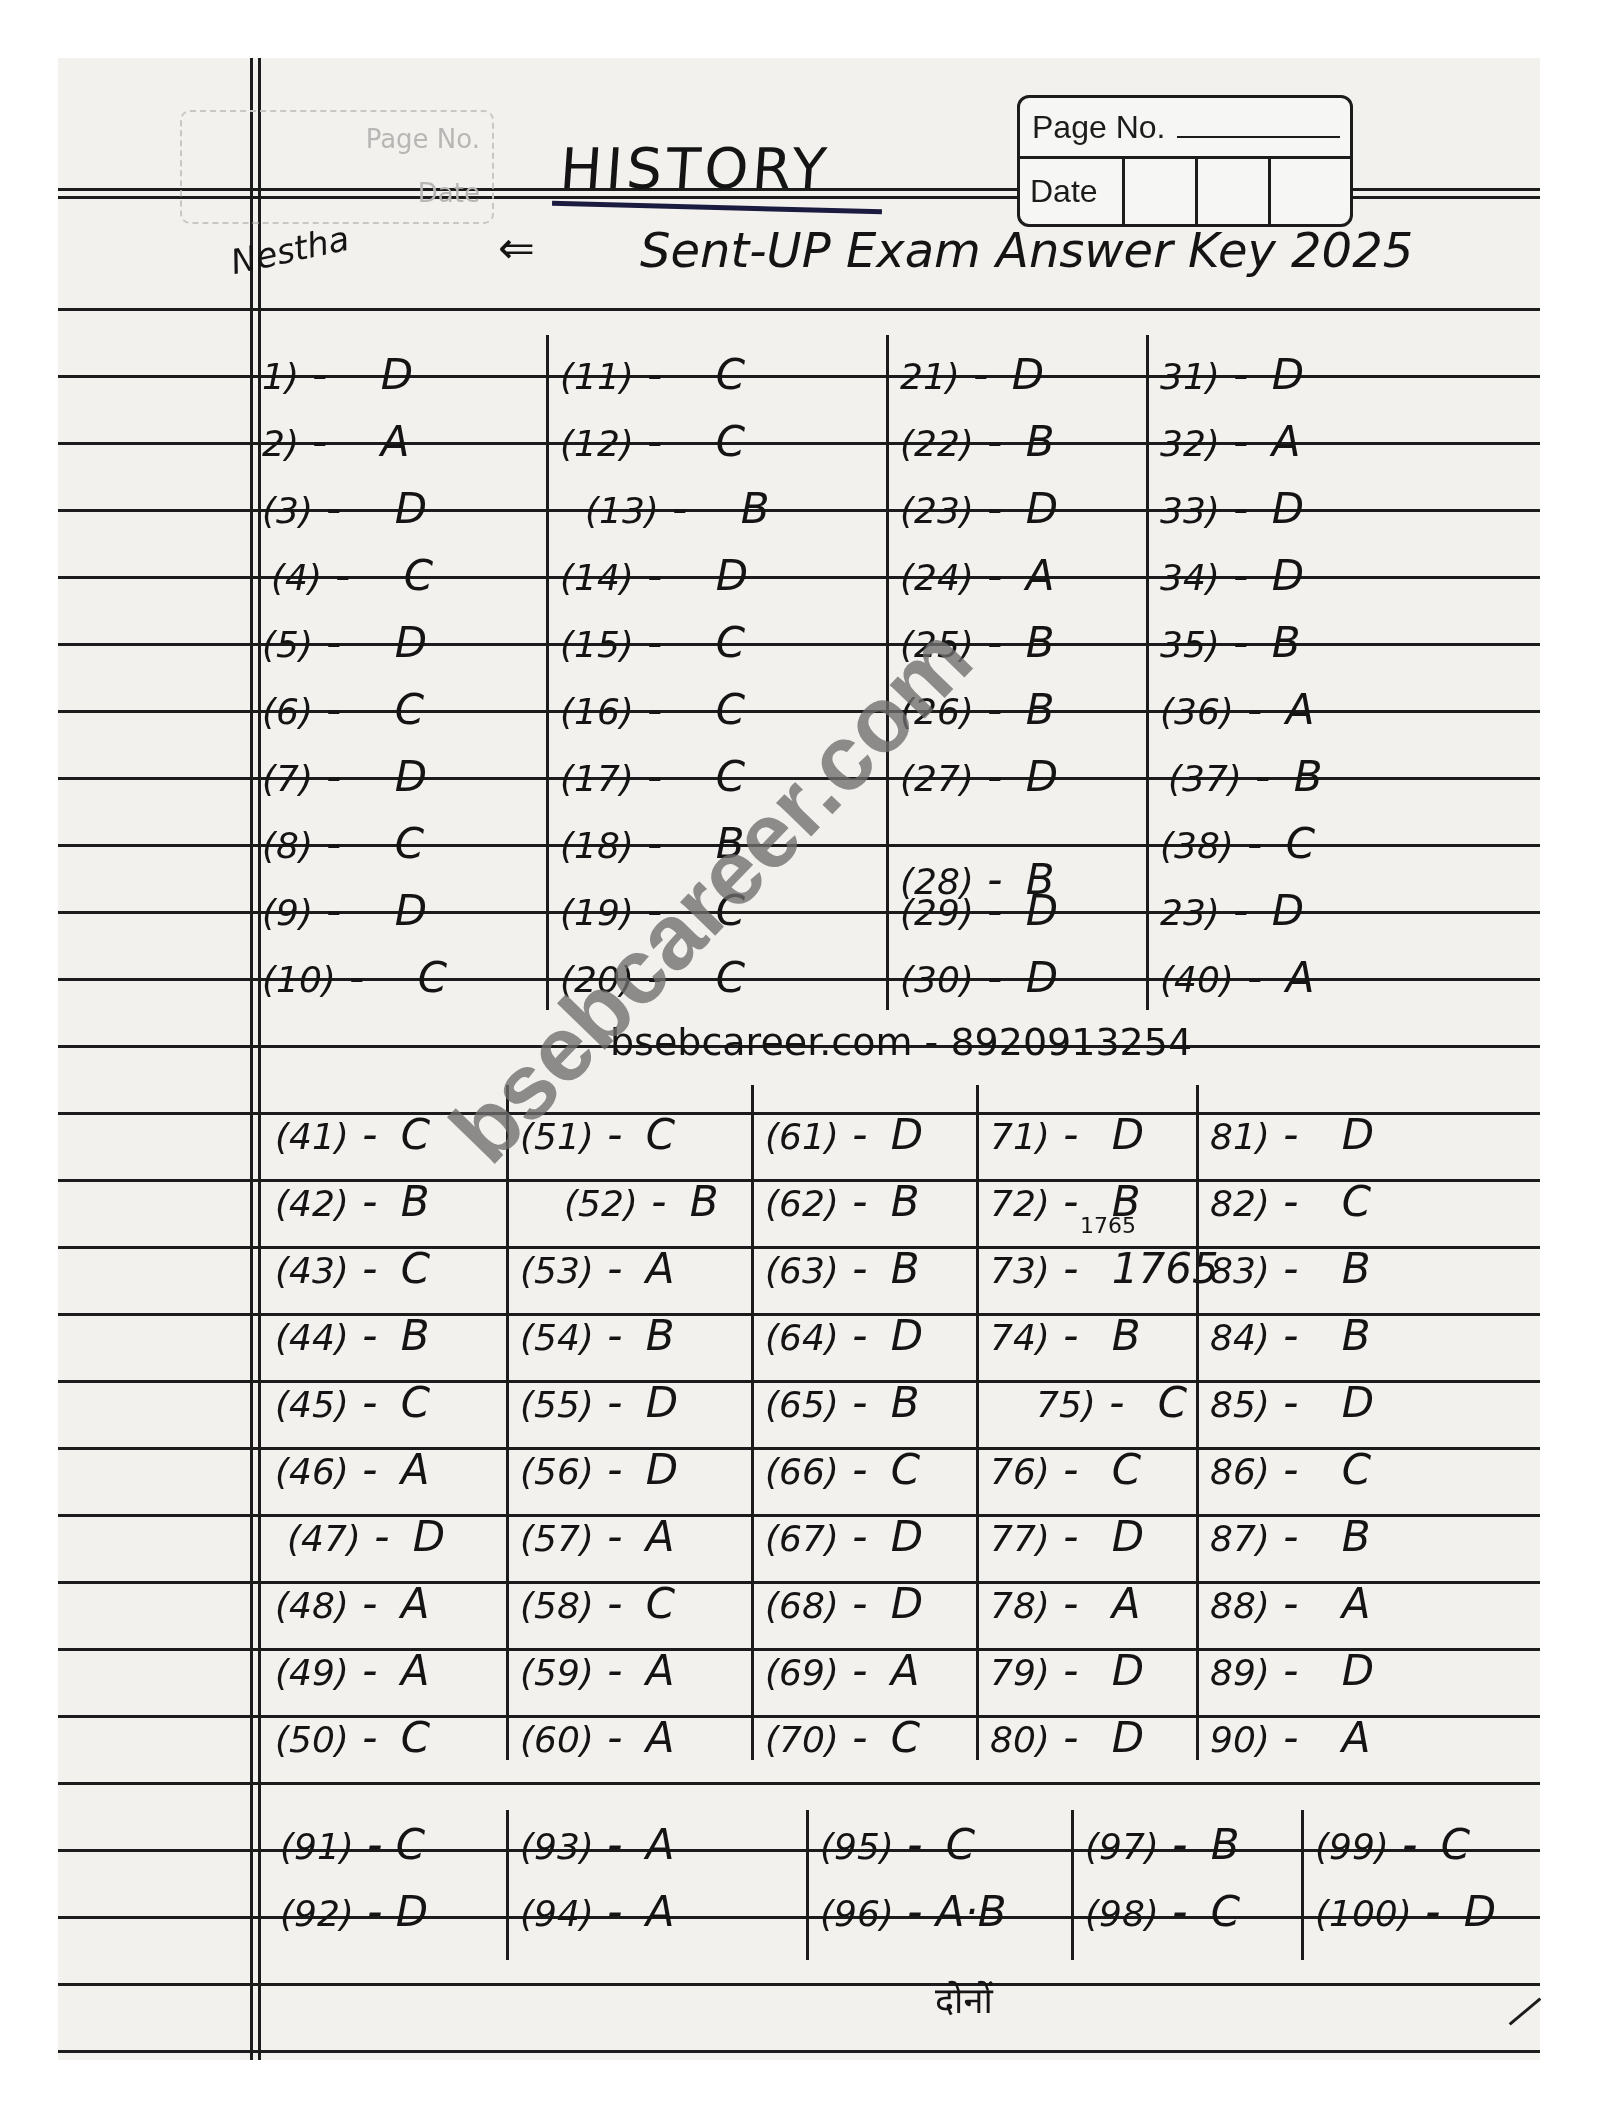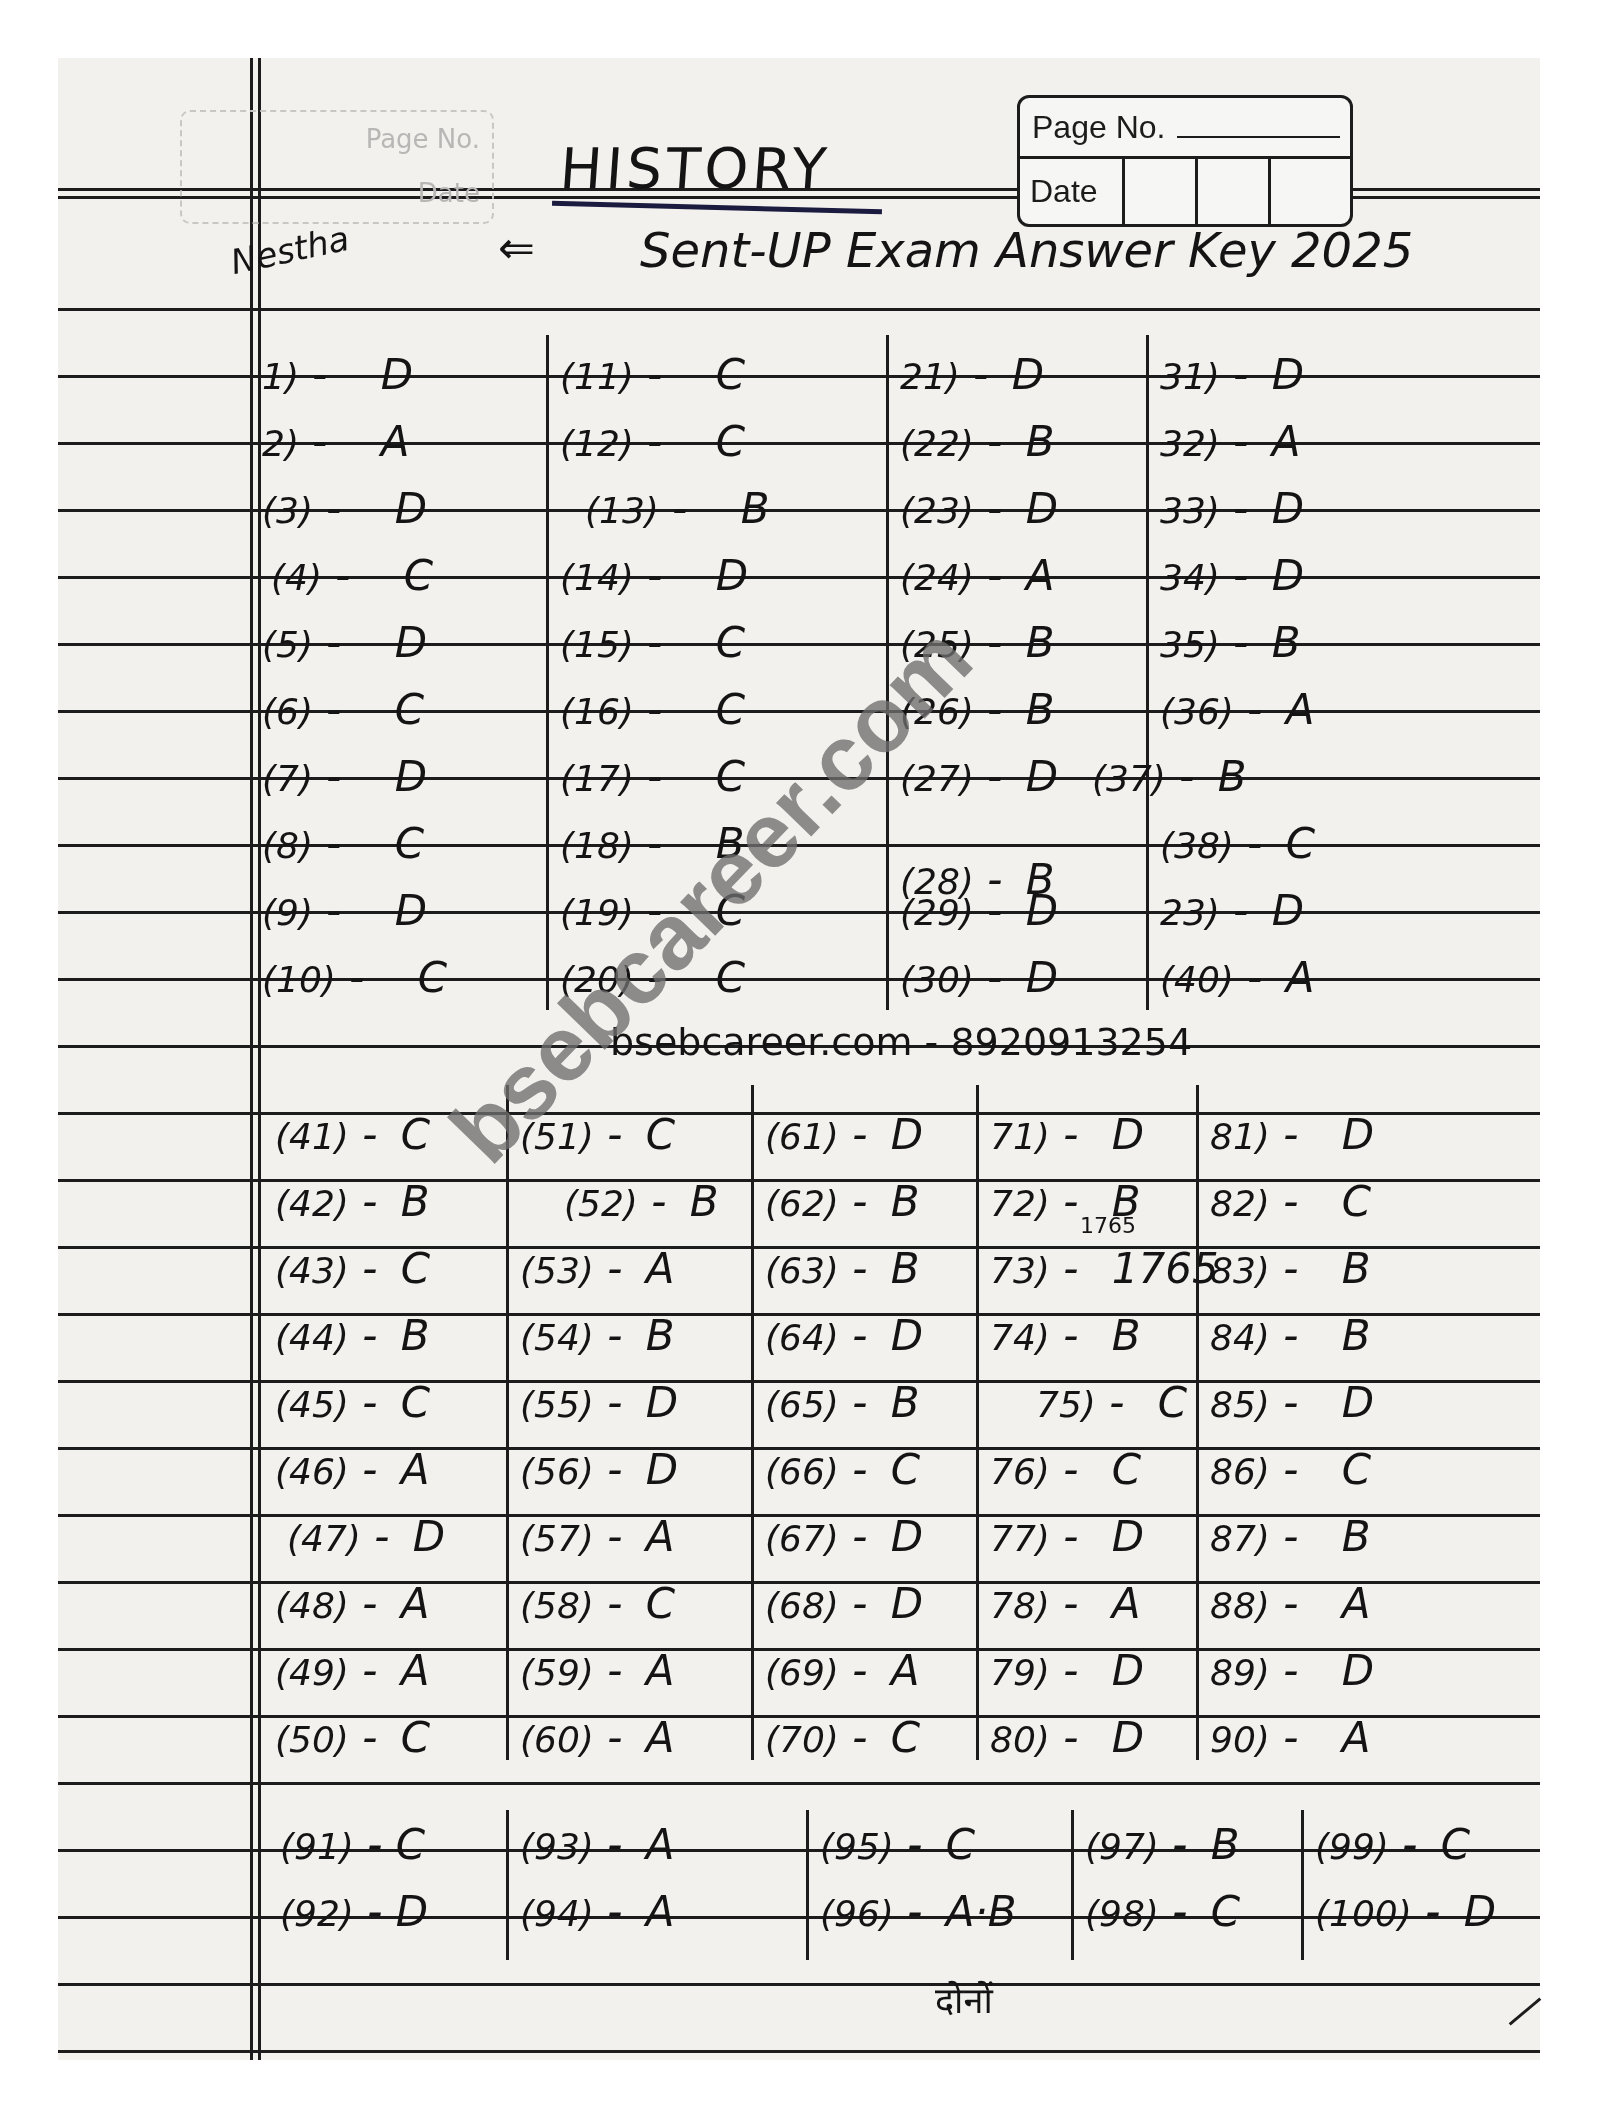--- a/index.html
+++ b/index.html
@@ -102,21 +102,21 @@
     <div class="hand cell" style="left: 900px; top: 819px; margin-top: 36px;"><span class="q">(28)</span><span> - </span><span style="margin-left: 10px;">B</span></div>
     <div class="hand cell" style="left: 900px; top: 886px;"><span class="q">(29)</span><span> - </span><span style="margin-left: 10px;">D</span></div>
     <div class="hand cell" style="left: 900px; top: 953px;"><span class="q">(30)</span><span> - </span><span style="margin-left: 10px;">D</span></div>
     <div class="vline" style="left: 1146px; top: 335px; height: 675px;"></div>
     <div class="hand cell" style="left: 1160px; top: 350px;"><span class="q">31)</span><span> - </span><span style="margin-left: 10px;">D</span></div>
     <div class="hand cell" style="left: 1160px; top: 417px;"><span class="q">32)</span><span> - </span><span style="margin-left: 10px;">A</span></div>
     <div class="hand cell" style="left: 1160px; top: 484px;"><span class="q">33)</span><span> - </span><span style="margin-left: 10px;">D</span></div>
     <div class="hand cell" style="left: 1160px; top: 551px; text-align: center;"><span class="q">34)</span><span> - </span><span style="margin-left: 10px;">D</span></div>
     <div class="hand cell" style="left: 1160px; top: 618px;"><span class="q">35)</span><span> - </span><span style="margin-left: 10px;">B</span></div>
     <div class="hand cell" style="left: 1160px; top: 685px;"><span class="q">(36)</span><span> - </span><span style="margin-left: 10px;">A</span></div>
-    <div class="hand cell" style="left: 1092px; top: 752px;"><span class="q">(37)</span><span> - </span><span style="margin-left: 10px;">B</span></div>
+    <div class="hand cell" style="left: 1168px; top: 752px;"><span class="q">(37)</span><span> - </span><span style="margin-left: 10px;">B</span></div>
     <div class="hand cell" style="left: 1160px; top: 819px;"><span class="q">(38)</span><span> - </span><span style="margin-left: 10px;">C</span></div>
     <div class="hand cell" style="left: 1160px; top: 886px;"><span class="q">23)</span><span> - </span><span style="margin-left: 10px;">D</span></div>
     <div class="hand cell" style="left: 1160px; top: 953px;"><span class="q">(40)</span><span> - </span><span style="margin-left: 10px;">A</span></div>
   </div>
 
 <div class="hand contact">bsebcareer.com - 8920913254</div>
 
 <div id="block2">
     <div class="hand cell" style="left: 275px; top: 1110px;"><span class="q">(41)</span><span> - </span><span style="margin-left: 10px;">C</span></div>
     <div class="hand cell" style="left: 275px; top: 1177px;"><span class="q">(42)</span><span> - </span><span style="margin-left: 10px;">B</span></div>
@@ -175,21 +175,21 @@
   </div>
 
 <div id="block3">
     <div class="hand cell" style="left: 280px; top: 1820px;"><span class="q">(91)</span><span> - </span><span style="margin-left: 0px;">C</span></div>
     <div class="hand cell" style="left: 280px; top: 1887px;"><span class="q">(92)</span><span> - </span><span style="margin-left: 0px;">D</span></div>
     <div class="vline" style="left: 506px; top: 1810px; height: 150px;"></div>
     <div class="hand cell" style="left: 520px; top: 1820px;"><span class="q">(93)</span><span> - </span><span style="margin-left: 10px;">A</span></div>
     <div class="hand cell" style="left: 520px; top: 1887px;"><span class="q">(94)</span><span> - </span><span style="margin-left: 10px;">A</span></div>
     <div class="vline" style="left: 806px; top: 1810px; height: 150px;"></div>
     <div class="hand cell" style="left: 820px; top: 1820px;"><span class="q">(95)</span><span> - </span><span style="margin-left: 10px;">C</span></div>
-    <div class="hand cell" style="left: 820px; top: 1887px;"><span class="q">(96)</span><span> - </span><span style="margin-left: 10px;">A·B</span></div>
+    <div class="hand cell" style="left: 820px; top: 1887px;"><span class="q">(96)</span><span> - </span><span style="">A·B</span></div>
     <div class="vline" style="left: 1071px; top: 1810px; height: 150px;"></div>
     <div class="hand cell" style="left: 1085px; top: 1820px;"><span class="q">(97)</span><span> - </span><span style="margin-left: 10px;">B</span></div>
     <div class="hand cell" style="left: 1085px; top: 1887px;"><span class="q">(98)</span><span> - </span><span style="margin-left: 10px;">C</span></div>
     <div class="vline" style="left: 1301px; top: 1810px; height: 150px;"></div>
     <div class="hand cell" style="left: 1315px; top: 1820px;"><span class="q">(99)</span><span> - </span><span style="margin-left: 10px;">C</span></div>
     <div class="hand cell" style="left: 1315px; top: 1887px;"><span class="q">(100)</span><span> - </span><span style="margin-left: 10px;">D</span></div>
   </div>
 
 <div class="hand note-below">दोनों</div>
 <div class="hand corrected">1765</div>

